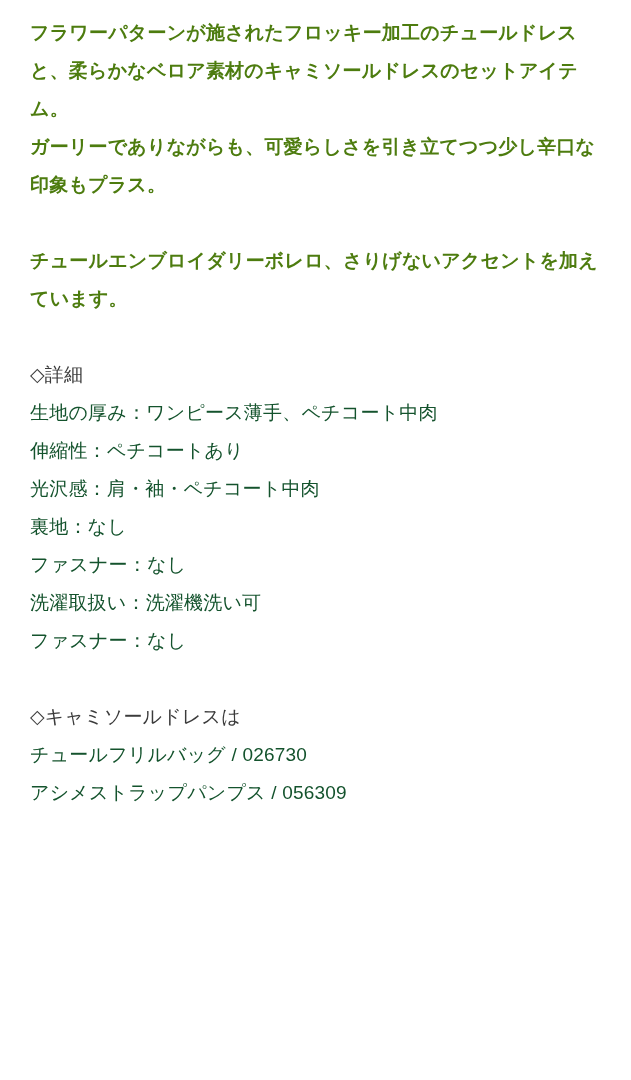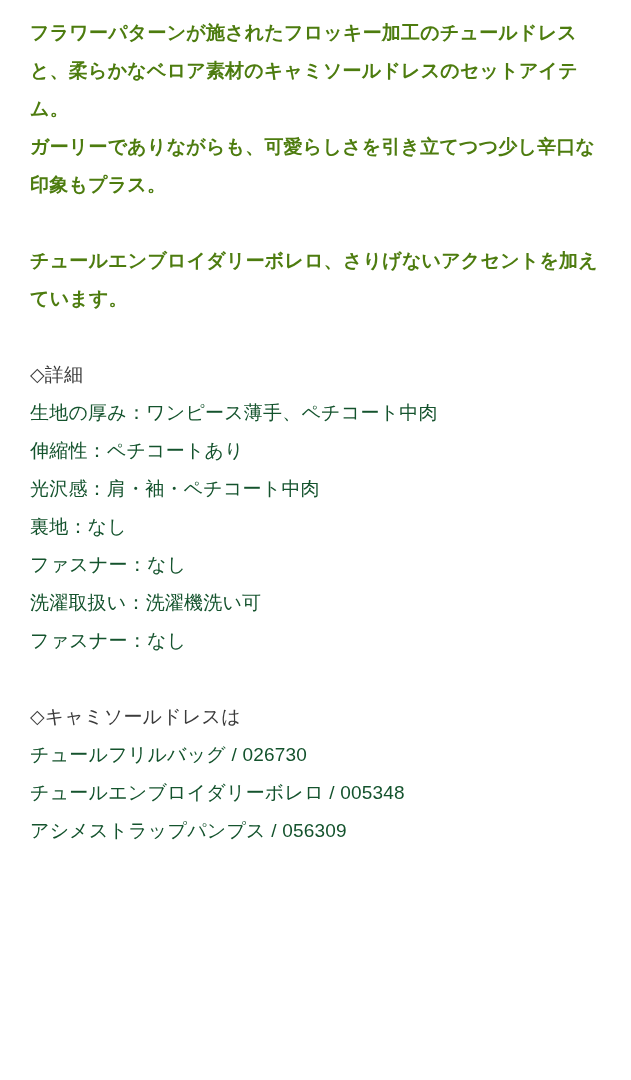--- a/index.html
+++ b/index.html
@@ -78,17 +78,16 @@
     <p class="list-line">ファスナー：なし</p>
     <p class="list-line">洗濯取扱い：洗濯機洗い可</p>
     <p class="list-line">ファスナー：なし</p>
   </div>
 
   <div class="spacer"></div>
 
   <div class="block">
     <p class="heading-line">◇キャミソールドレスは</p>
     <p class="list-line">チュールフリルバッグ / 026730</p>
-    <p class="list-line">チュールエンブロイダリーボレロ / 005348</p>
     <p class="list-line">アシメストラップパンプス / 056309</p>
   </div>
 
 </div>
 
 </body></html>

